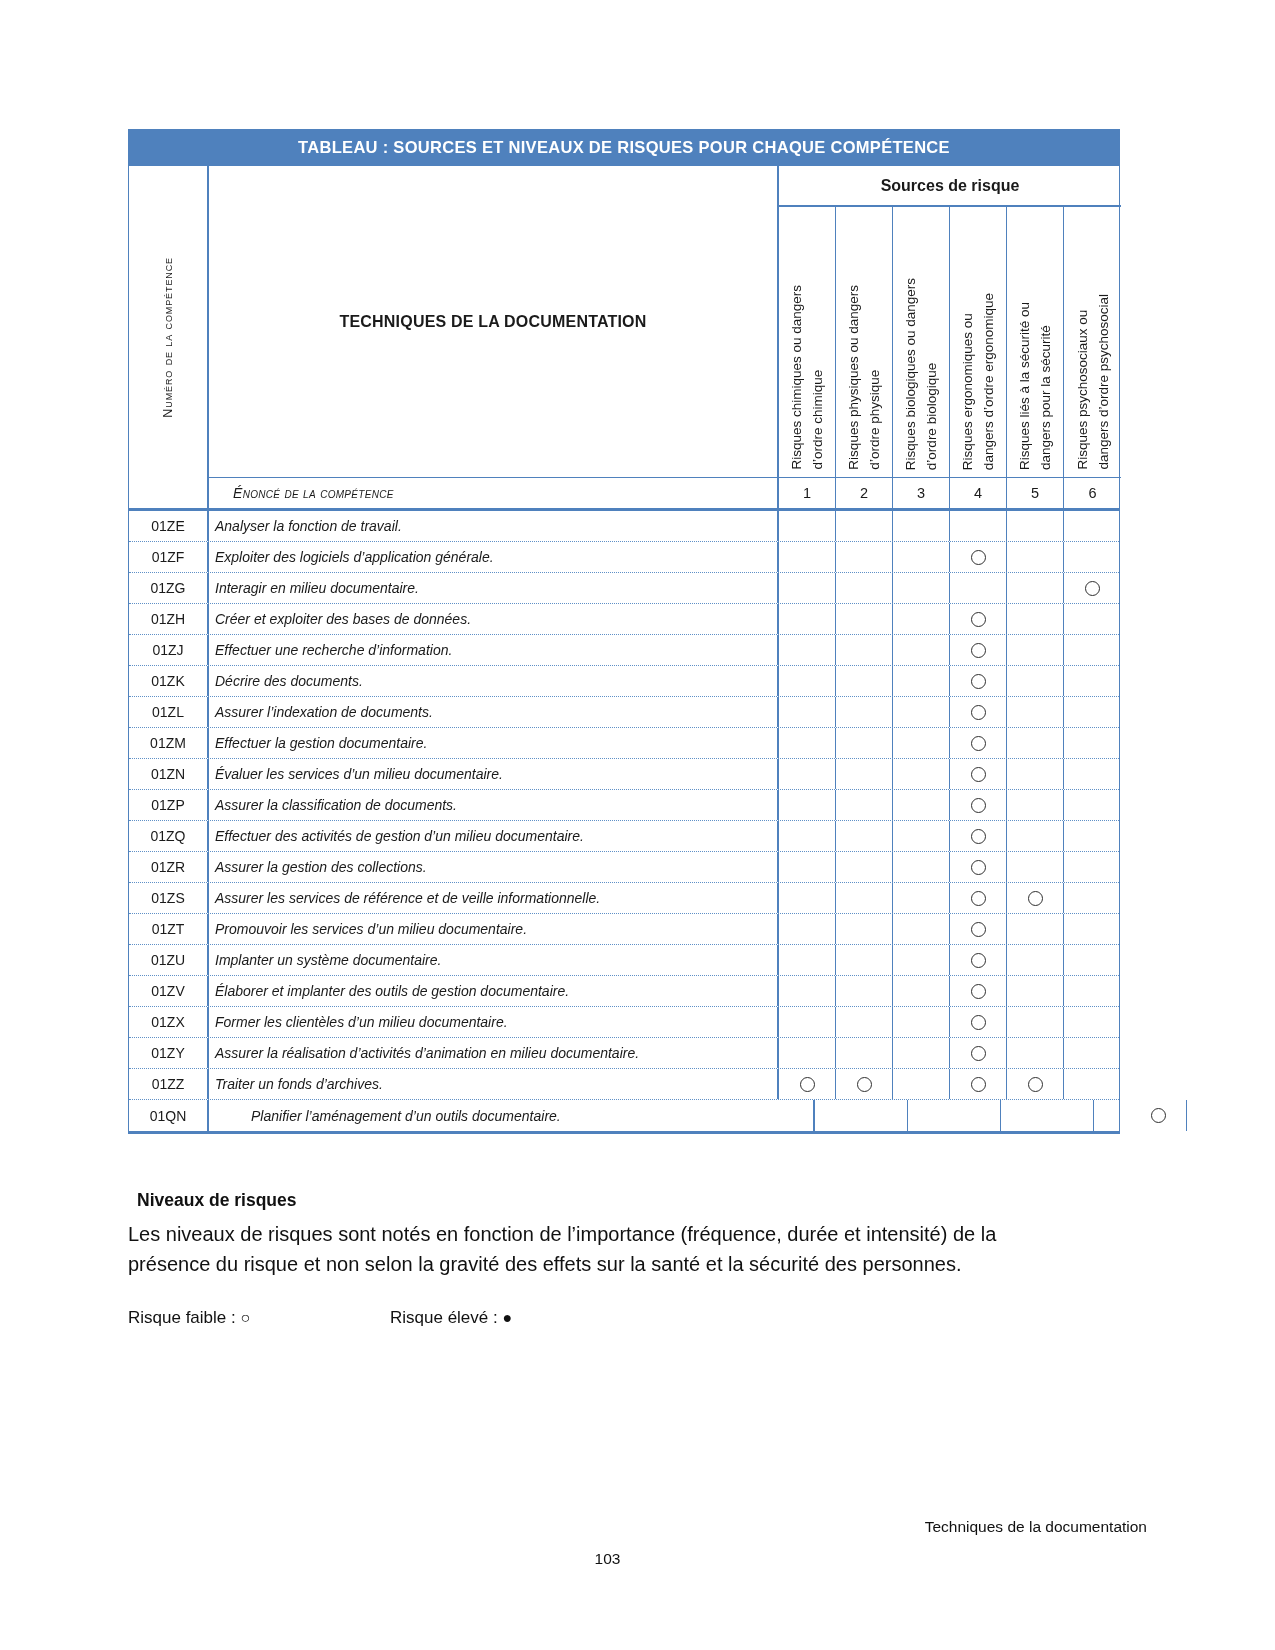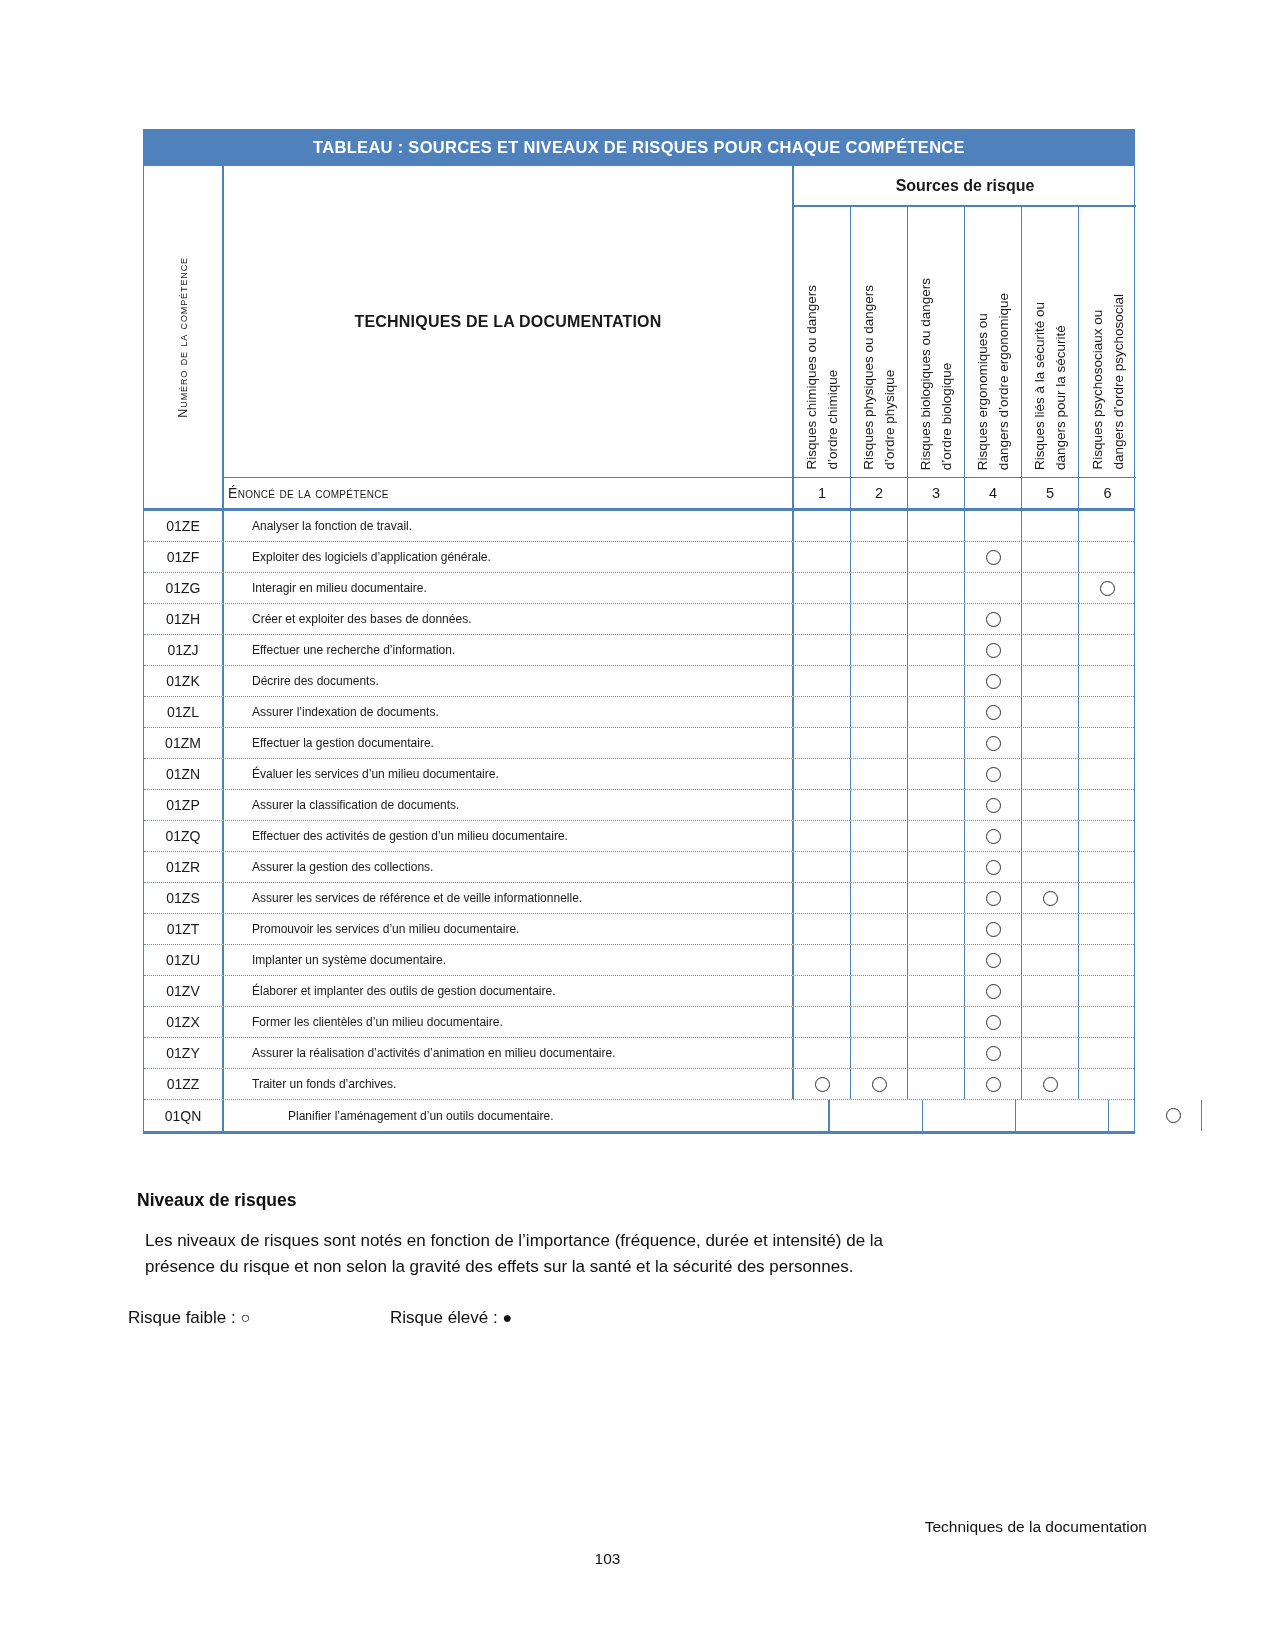--- a/index.html
+++ b/index.html
@@ -2,21 +2,21 @@
 <html><head>
 <meta charset="utf-8">
 <style>
   :root{ --blue:#4f81bd; --ink:#1a1a1a; }
   html,body{margin:0;padding:0;}
   body{
     width:1275px;height:1650px;position:relative;background:#ffffff;
     font-family:"Liberation Sans","DejaVu Sans",sans-serif;color:var(--ink);
     -webkit-font-smoothing:antialiased;
   }
-  .risk-table{position:absolute;left:128px;top:129px;width:992px;margin-left:15px;}
+  .risk-table{position:absolute;left:128px;top:129px;width:992px;}
   .title-bar{
     height:37px;background:var(--blue);color:#fff;font-weight:bold;font-size:16.5px;
     display:flex;align-items:center;justify-content:center;letter-spacing:.3px;
   }
   .header-grid{
     display:grid;grid-template-columns:80px 570px repeat(6,57px);
     grid-template-rows:41px 270px 31px;
     border-left:1px solid var(--blue);border-right:1px solid var(--blue);
     border-bottom:3px solid var(--blue);box-sizing:border-box;
   }
@@ -27,42 +27,42 @@
   .sources-cell{grid-row:1;grid-column:3/9;border-bottom:2px solid var(--blue);
     display:flex;align-items:center;justify-content:center;font-weight:bold;font-size:16px;}
   .label-cell{grid-row:2;display:flex;justify-content:center;align-items:flex-end;
     border-right:1px solid var(--blue);padding-bottom:7px;box-sizing:border-box;}
   .label-cell.last{border-right:none;}
   .vtext{writing-mode:vertical-rl;transform:rotate(180deg);white-space:pre-line;}
   .risk-vtext{font-size:13.5px;line-height:21px;color:var(--ink);}
   .numero-text{font-variant:small-caps;font-size:12.5px;letter-spacing:.9px;color:var(--ink);}
   .enonce-cell{grid-row:3;grid-column:2;border-top:1.5px solid var(--blue);
     border-right:2.5px solid var(--blue);font-variant:small-caps;font-size:14px;
-    display:flex;align-items:center;padding-left:4px;letter-spacing:.3px;box-sizing:border-box;}
+    display:flex;align-items:center;padding-left:24px;letter-spacing:.3px;box-sizing:border-box;font-style:italic;}
   .num-cell{grid-row:3;border-top:1.5px solid var(--blue);border-right:1px solid var(--blue);
     display:flex;align-items:center;justify-content:center;font-size:14.5px;box-sizing:border-box;}
   .num-cell.last{border-right:none;}
   #table-body{
     border-left:1px solid var(--blue);border-right:1px solid var(--blue);
     border-bottom:3px solid var(--blue);box-sizing:border-box;
   }
   .brow{display:grid;grid-template-columns:80px 570px repeat(6,57px);height:31px;
     border-bottom:1px dotted #5f90c7;box-sizing:border-box;}
   .brow:last-child{border-bottom:none;gap:36px;}
   .bcell{box-sizing:border-box;}
   .code-cell{border-right:2.5px solid var(--blue);display:flex;align-items:center;
     justify-content:center;font-size:14px;}
   .stmt-cell{border-right:2.5px solid var(--blue);display:flex;align-items:center;
-    padding-left:28px;font-size:12px;}
+    padding-left:6px;font-size:14px;font-style:italic;}
   .risk-cell{border-right:1px solid var(--blue);display:flex;align-items:center;justify-content:center;}
   .risk-cell.last{border-right:none;}
   .circle{width:13px;height:13px;border:1.4px solid #2f2f2f;border-radius:50%;display:block;}
   .notes{position:absolute;left:128px;top:1190px;width:1020px;}
   .notes h3{margin:0 0 8px 9px;font-size:17.5px;color:#111;}
-  .notes p{margin:17px;font-size:17px;line-height:1.5;white-space:pre-line;color:#111;}
+  .notes p{margin:0;font-size:20px;line-height:1.5;white-space:pre-line;color:#111;}
   .legend{position:absolute;left:128px;top:1308px;font-size:17px;color:#111;}
   .legend .item1{display:inline-block;width:262px;}
   .legend .sym{font-size:16px;}
   .footer-right{position:absolute;right:128px;top:1518px;font-size:15.5px;color:#111;}
   .page-num{position:absolute;left:0;top:1550px;width:1215px;text-align:center;font-size:15.5px;color:#111;}
 </style>
 </head>
 <body>
 
 <div class="page">

